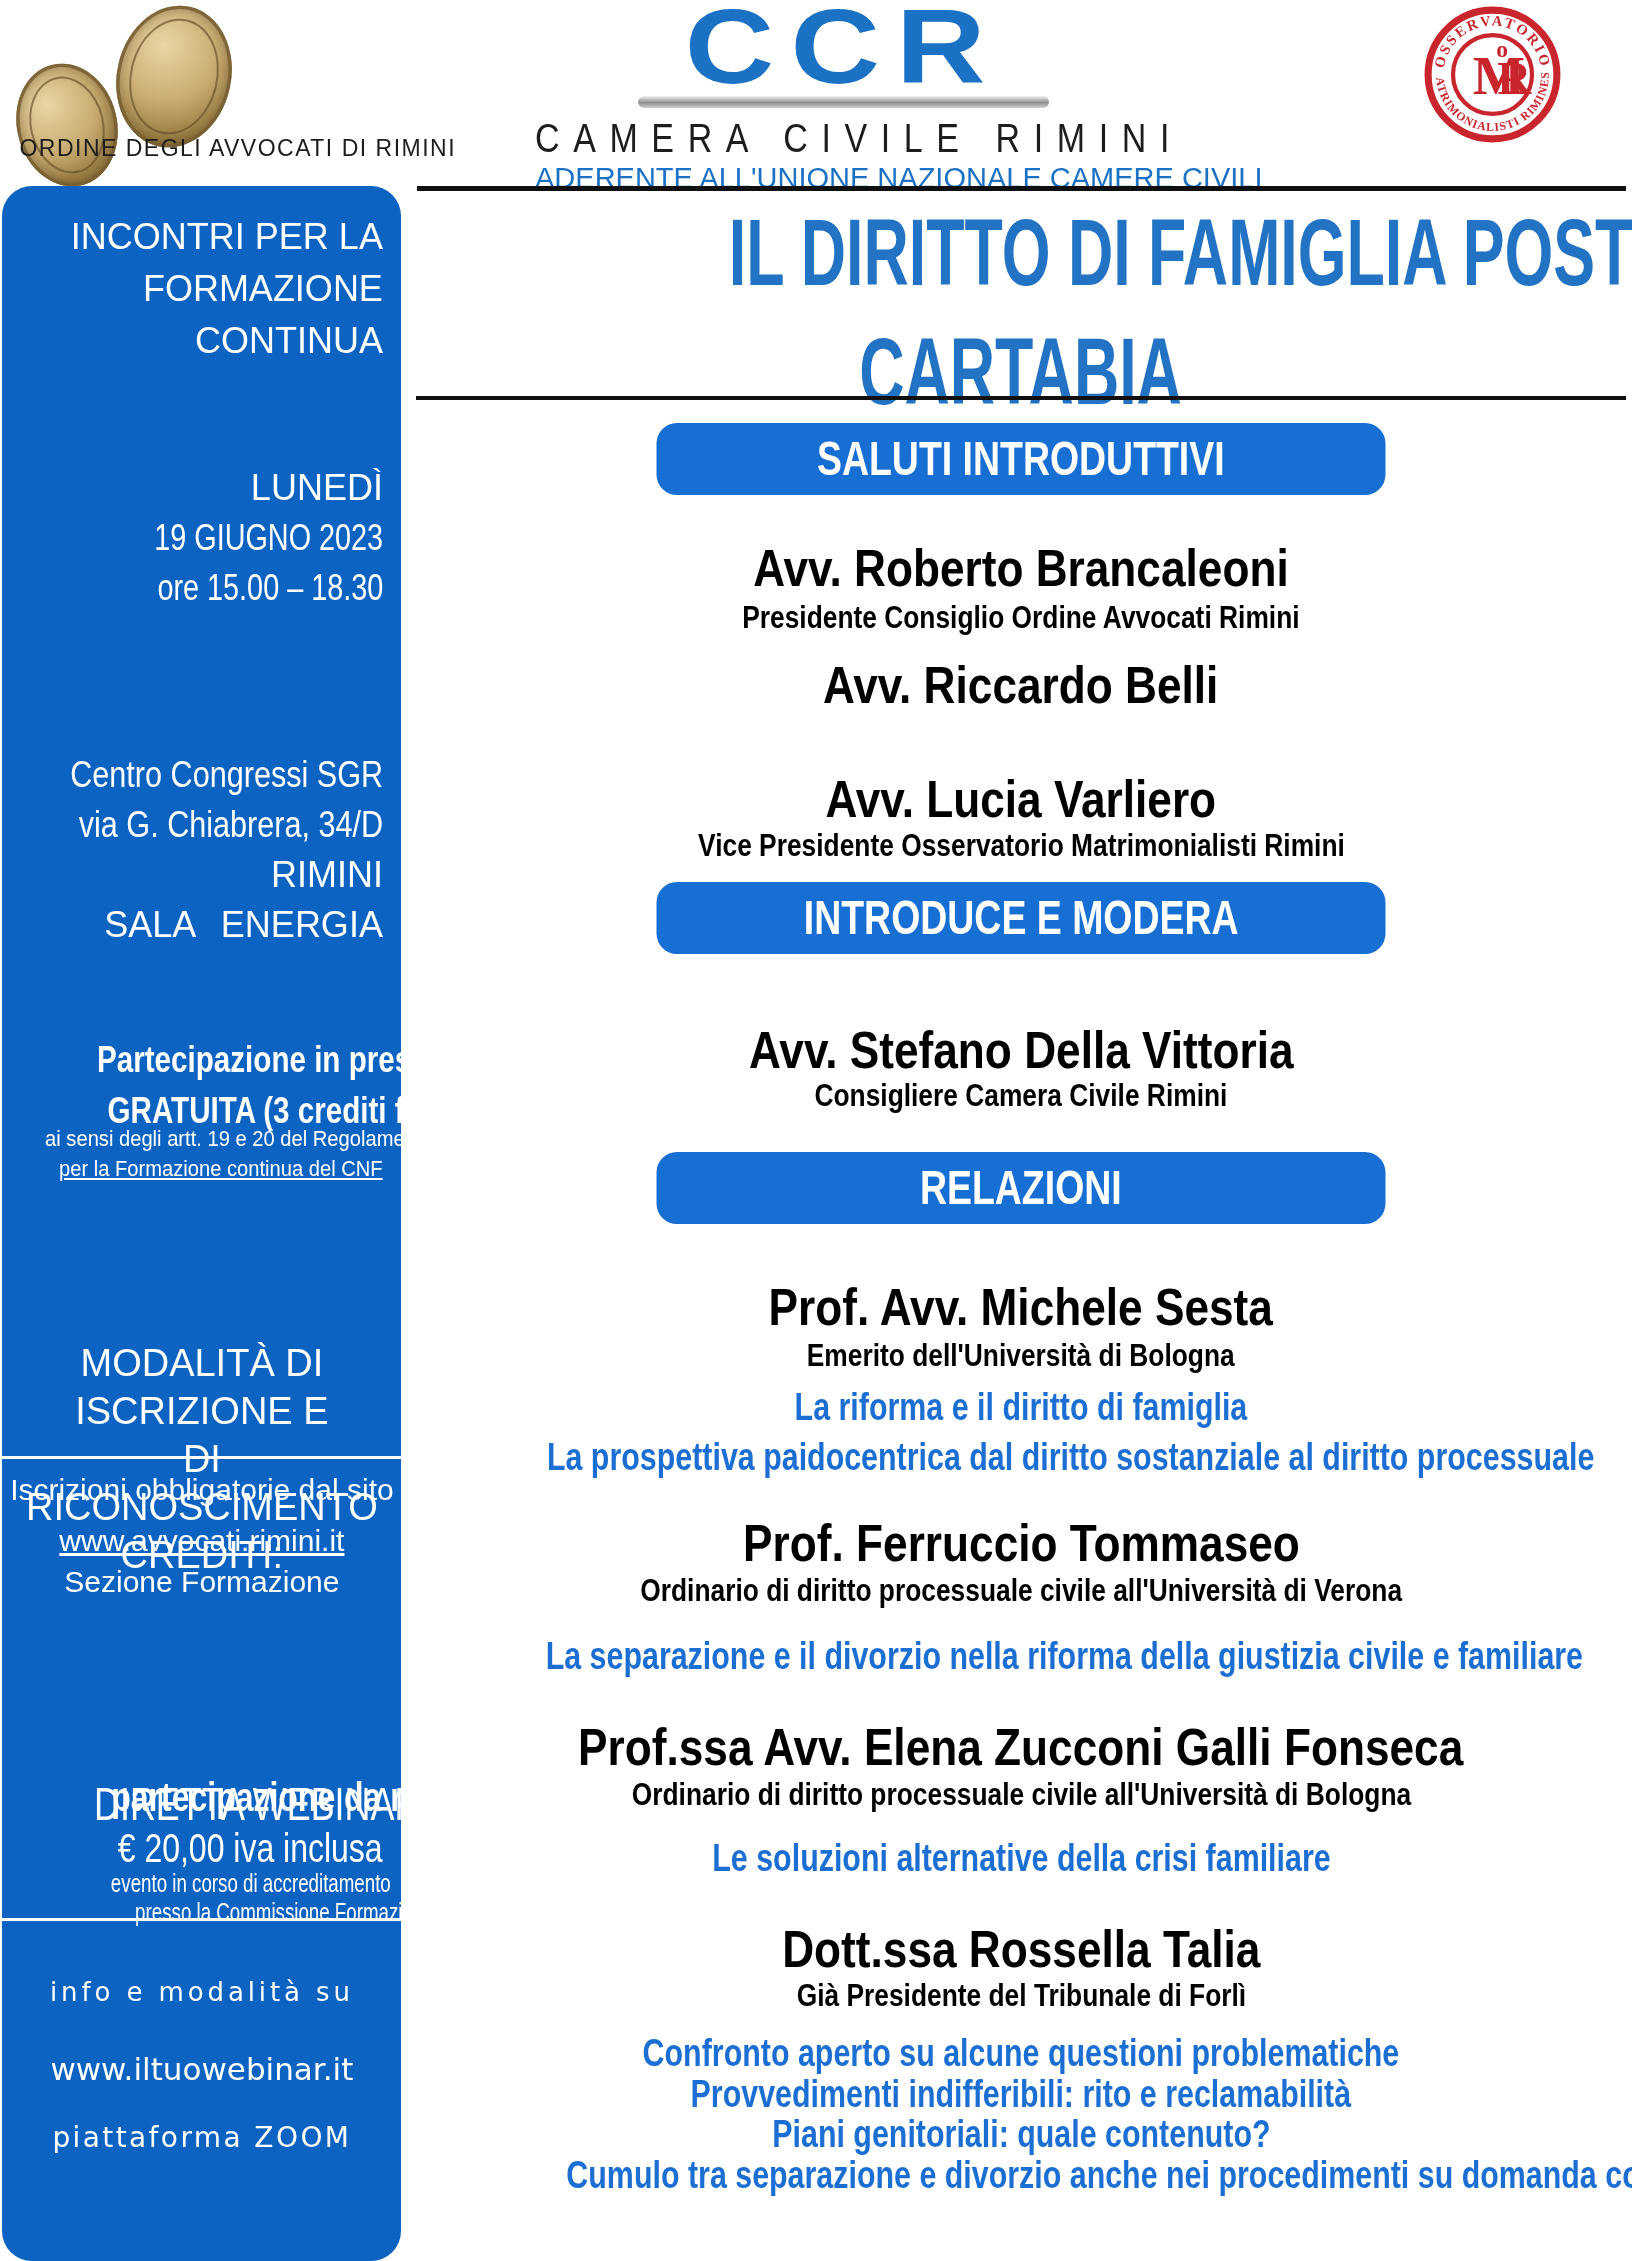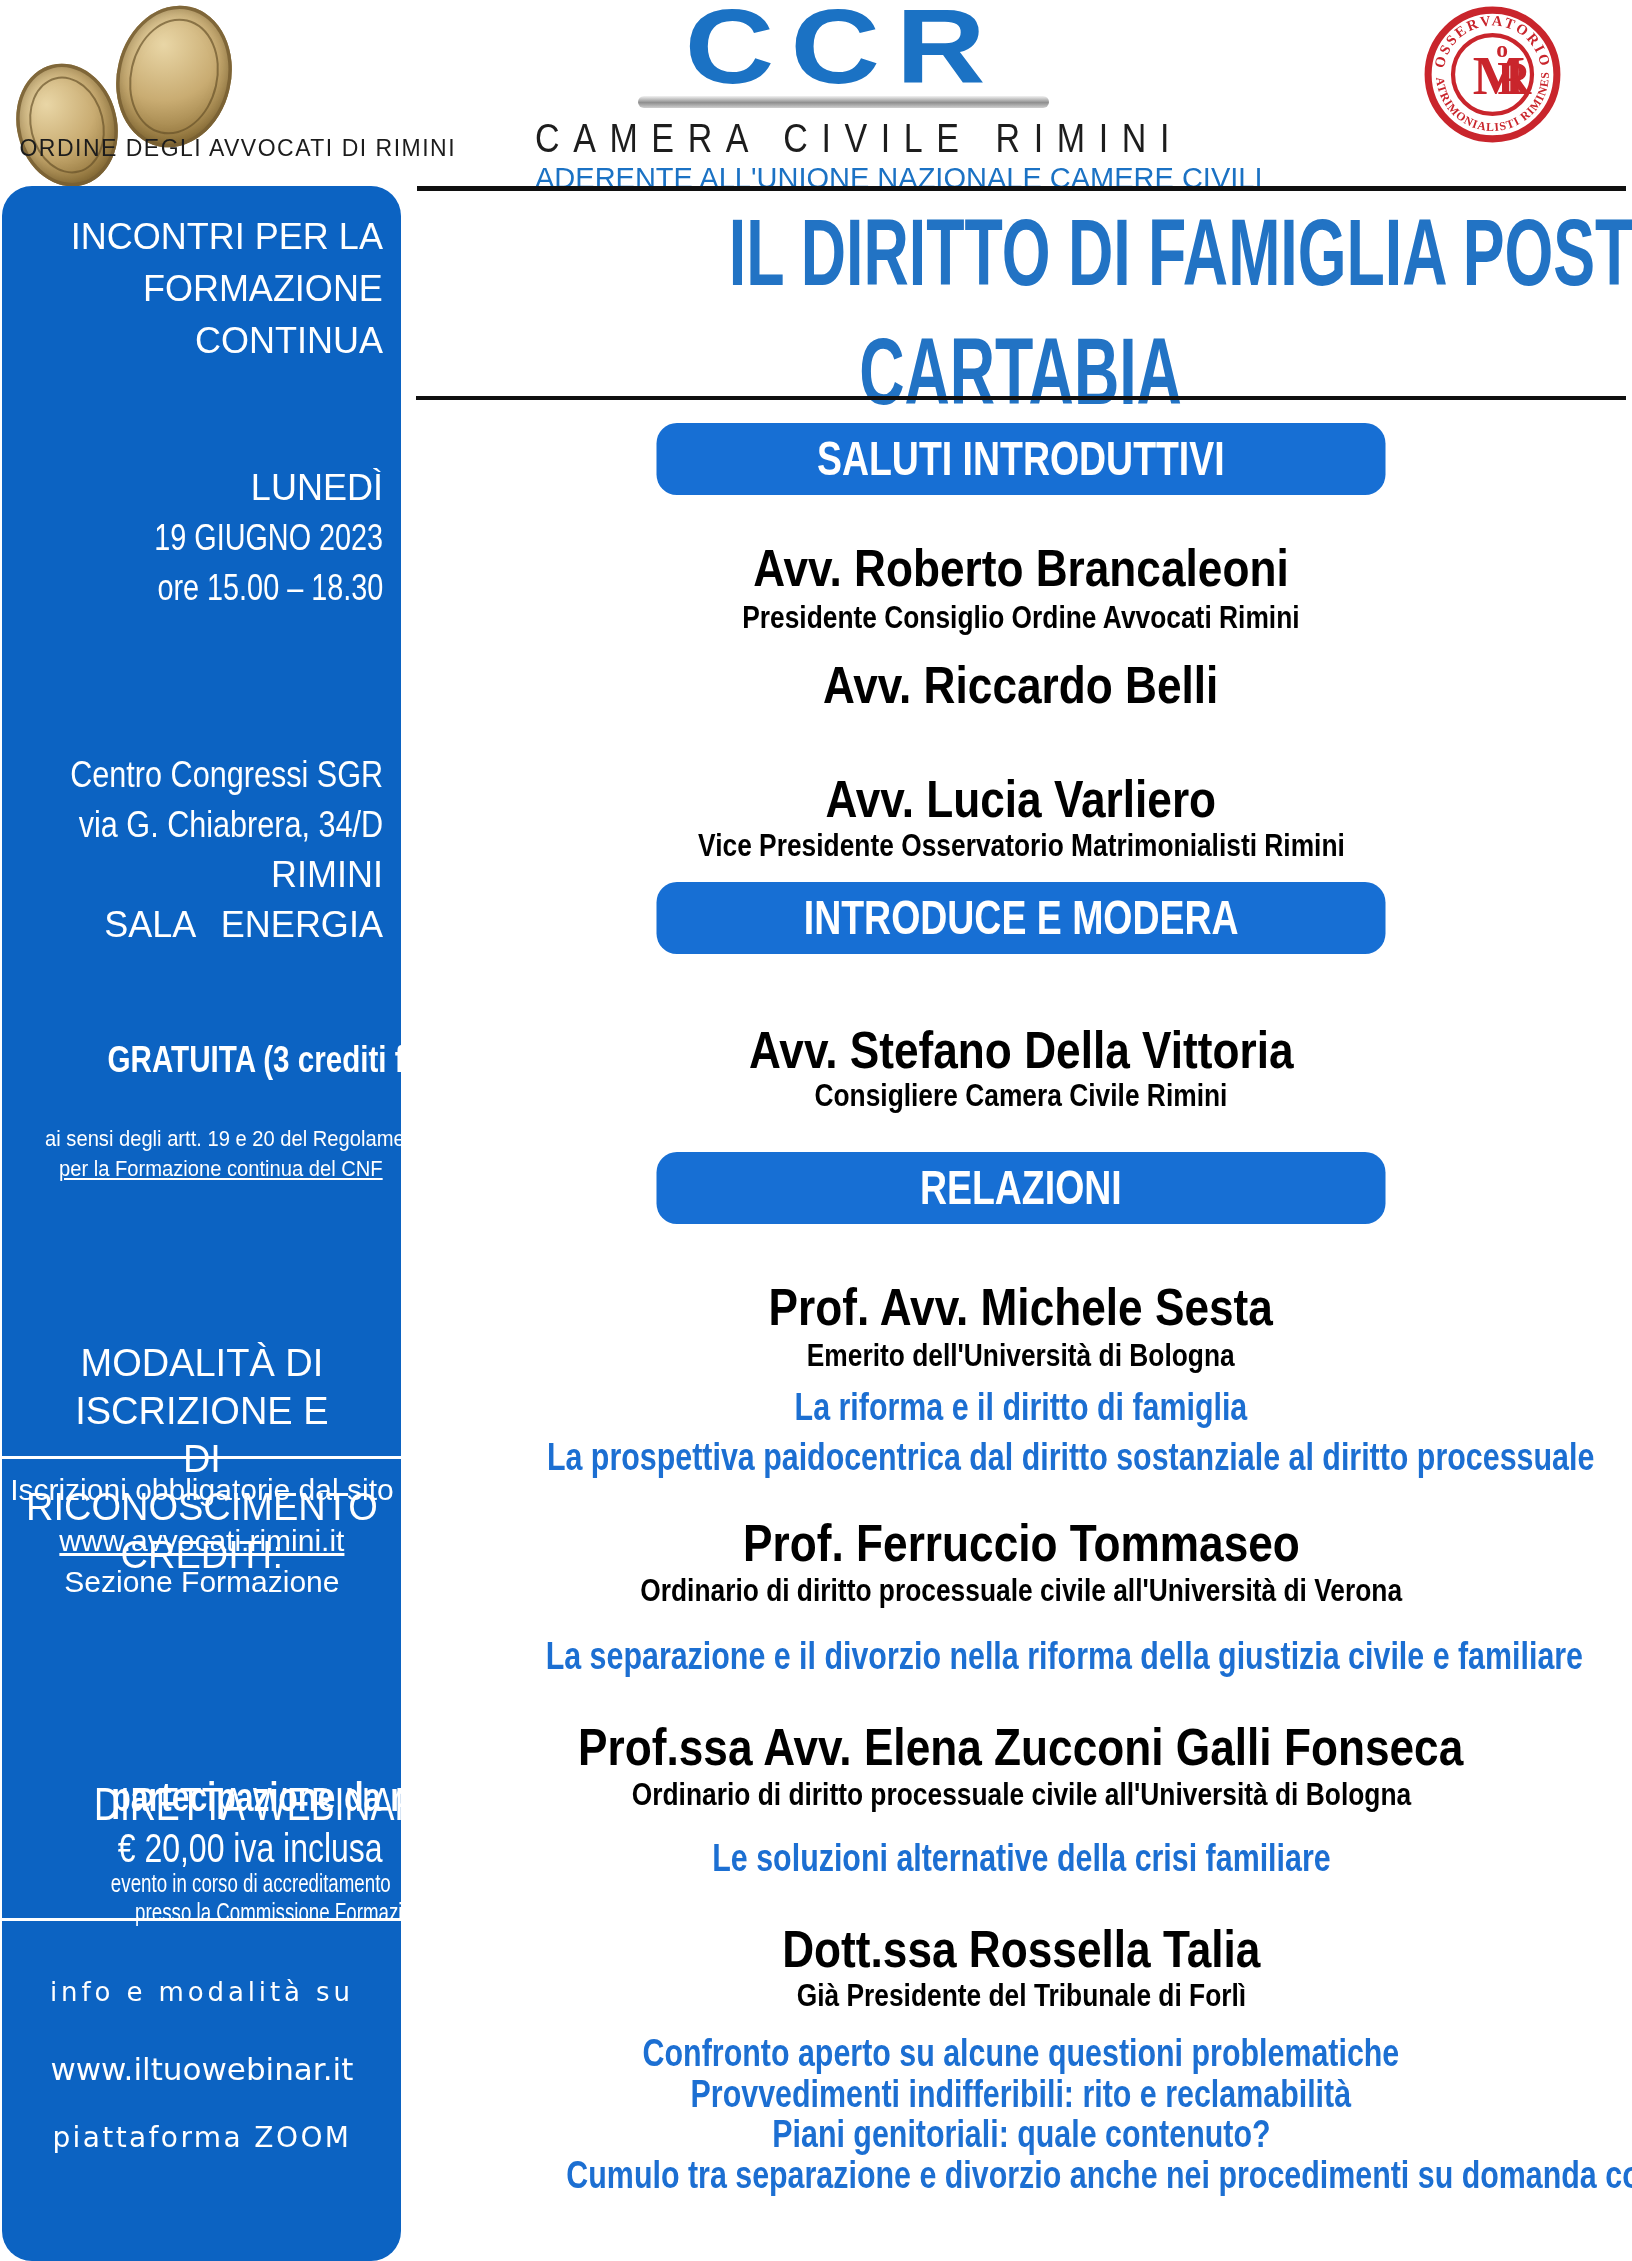--- a/index.html
+++ b/index.html
@@ -141,20 +141,21 @@
     </div>
 
     <div class="sb sb-right venue">
       <span class="ln"><span class="cond" style="transform:scaleX(.85);">Centro Congressi SGR</span></span>
       <span class="ln"><span class="cond" style="transform:scaleX(.85);">via G. Chiabrera, 34/D</span></span>
       <span class="ln">RIMINI</span>
       <span class="ln wide">SALA ENERGIA</span>
     </div>
 
     <div class="sb sb-right presence">
+      <span class="ln"><span class="cond">Partecipazione in presenza</span></span>
       <span class="ln"><span class="cond">GRATUITA (3 crediti formativi)</span></span>
     </div>
 
     <div class="sb sb-right presence-note">
       <span class="ln"><span class="cond">ai sensi degli artt. 19 e 20 del Regolamento</span></span>
       <span class="ln"><span class="cond underline">per la Formazione continua del CNF</span></span>
     </div>
 
     <div class="sb sb-center reg-title">
       <span class="ln">MODALITÀ DI ISCRIZIONE E</span>

